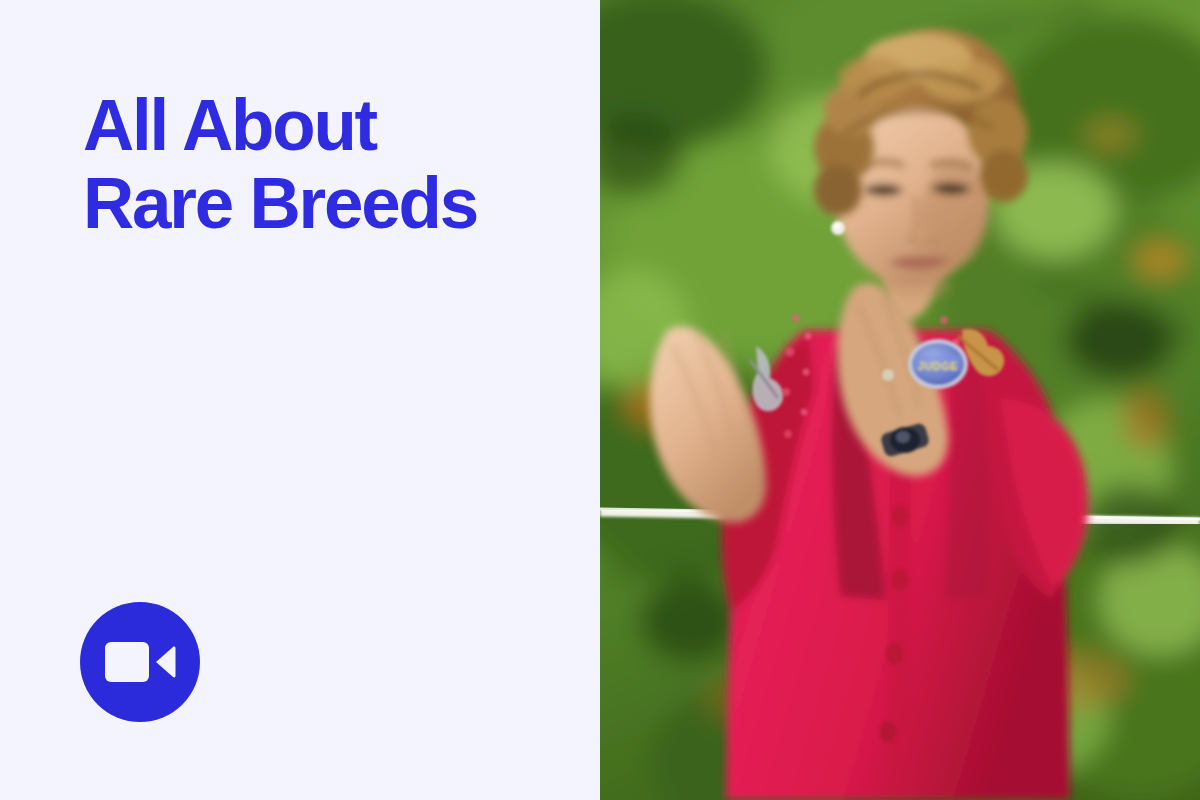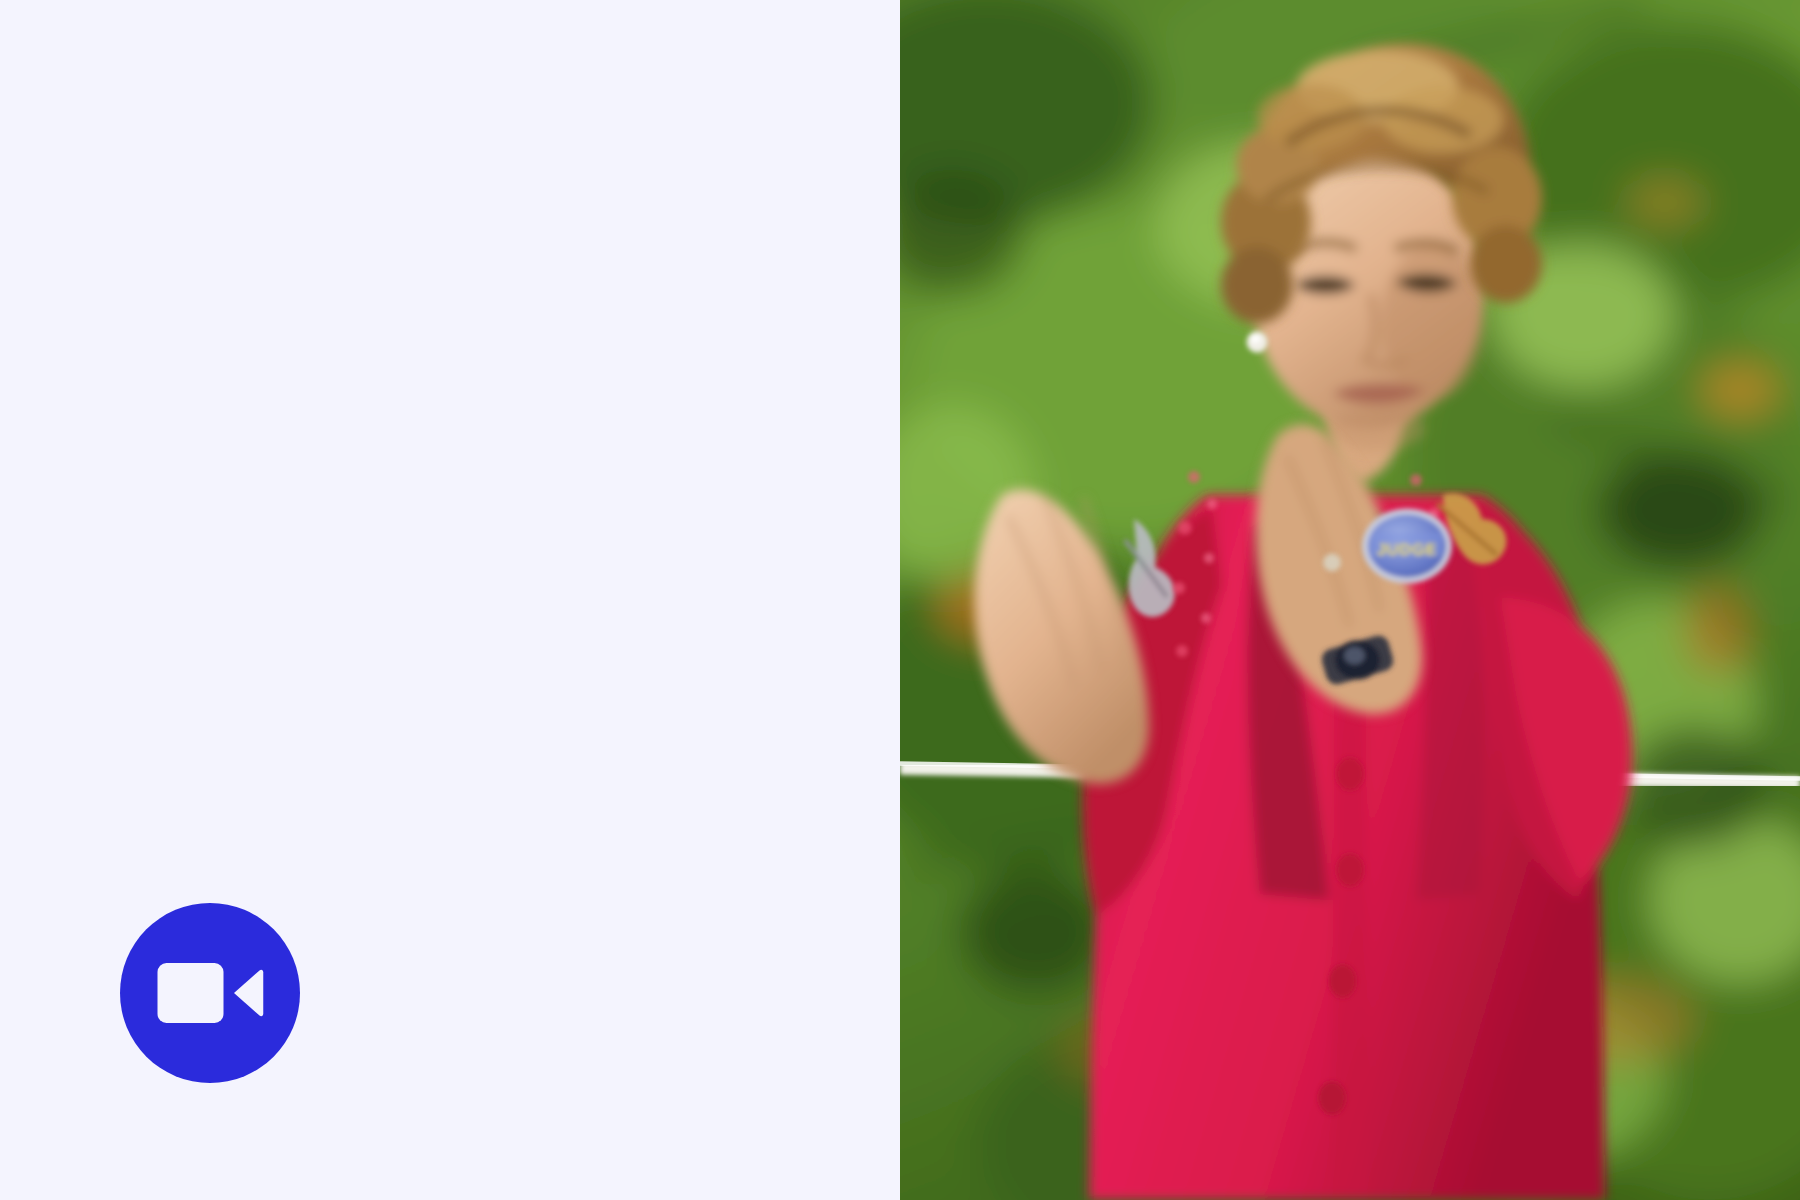--- a/index.html
+++ b/index.html
@@ -78,20 +78,24 @@
 
   .photo svg { display: block; width: 600px; height: 800px; }
 </style>
 </head>
 <body>
 
 <div class="card">
 
   <div class="left-panel">
 
+    <div class="title-block">
+      <span class="title-line">All About</span>
+      <span class="title-line">Rare Breeds</span>
+    </div>
 
     <div class="video-badge">
       <span>
         <svg width="72" height="48" viewBox="0 0 72 48" aria-hidden="true">
           <rect x="1" y="4" width="44" height="40" rx="6" ry="6" fill="#F4F4FE"></rect>
           <path d="M52 24 L69 9 C70.2 8 71.5 8.7 71.5 10.2 L71.5 37.8 C71.5 39.3 70.2 40 69 39 L52 24 Z" fill="#F4F4FE"></path>
         </svg>
       </span>
     </div>
 

